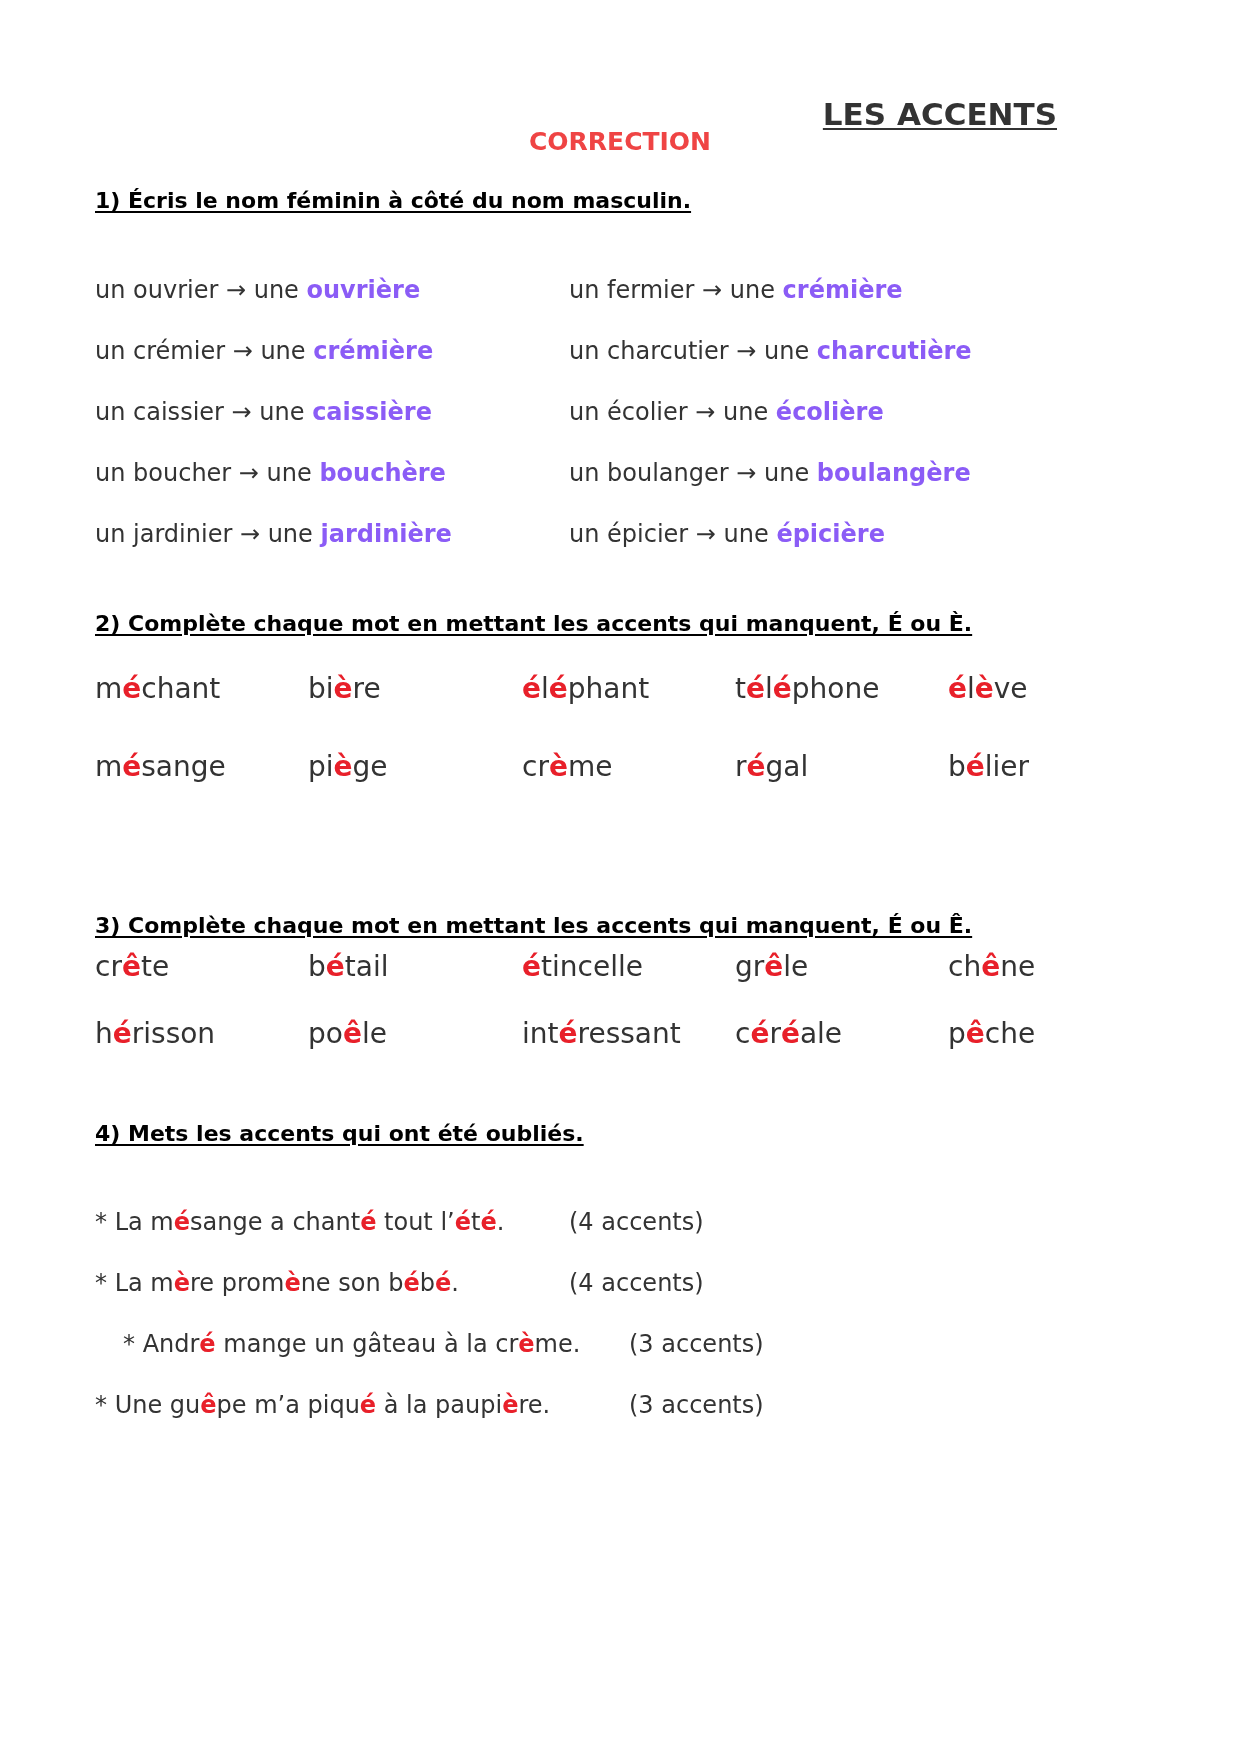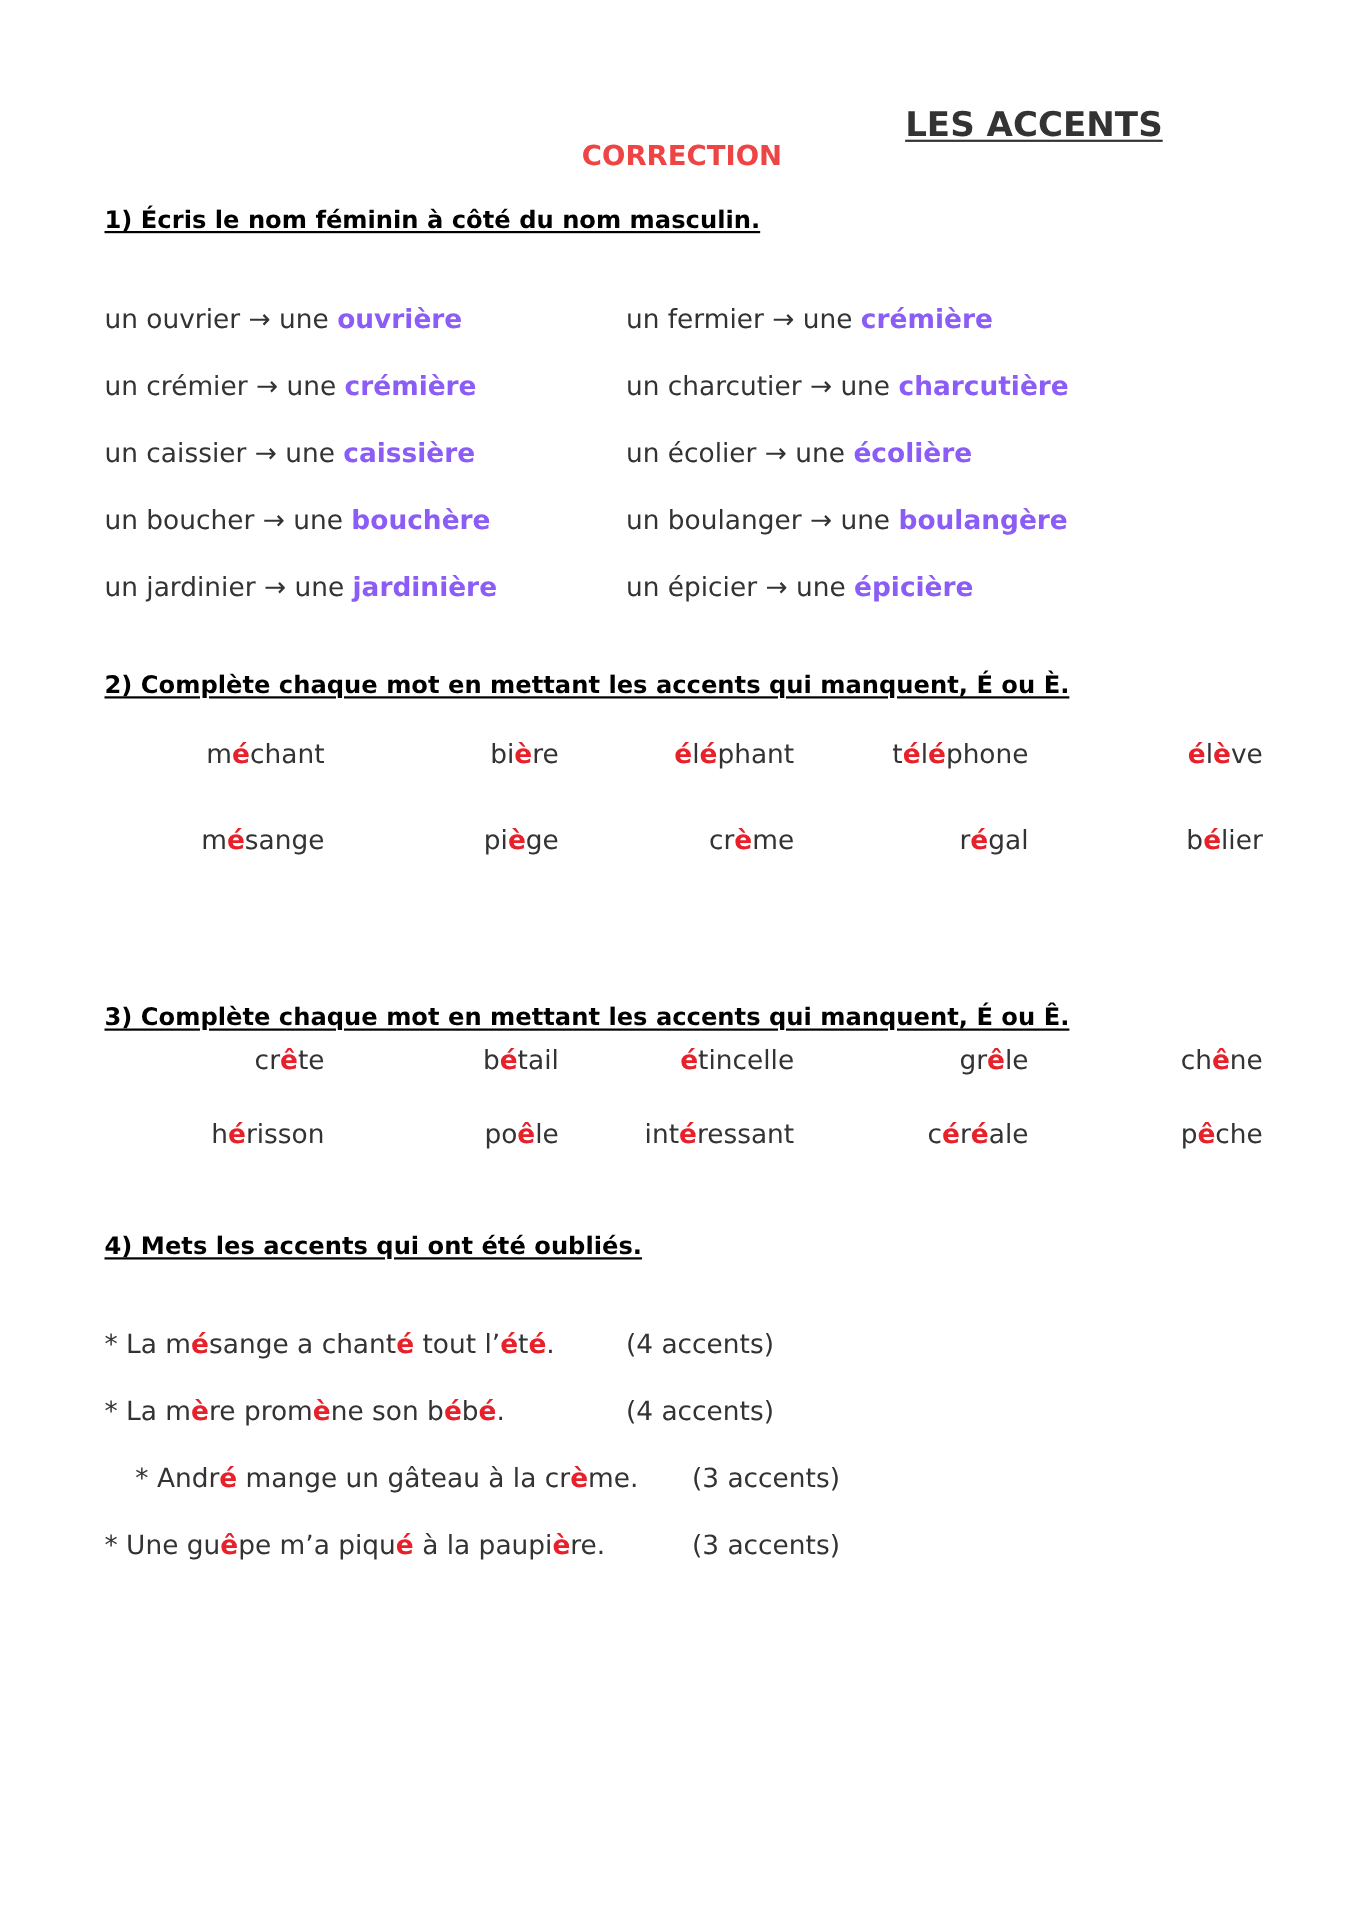--- a/index.html
+++ b/index.html
@@ -13,21 +13,21 @@
       font-size: 31px; text-decoration: underline; text-underline-offset: 3px;
       text-decoration-thickness: 2px; color: #333333;
     }
     .subtitle { left: 0; width: 1240px; text-align: center; font-weight: bold; font-size: 25px; color: #ef4444; }
     .heading {
       left: 95px; font-weight: bold; font-size: 22px; text-decoration: underline;
       text-underline-offset: 3px; text-decoration-thickness: 2px; color: #000000;
     }
     .pair { font-size: 24px; color: #333333; }
     .pair .ans { font-weight: bold; color: #8b5cf6; }
-    .word { font-size: 24px; color: #333333; width: 200px; text-align: right; }
+    .word { font-size: 28px; color: #333333; width: 200px; text-align: left; }
     .acc { font-weight: bold; color: #e8202a; }
     .sentence { font-size: 24px; color: #333333; left: 95px; }
     .count { font-size: 24px; color: #333333; }
   </style>
 </head>
 <body>
 
 <div class="abs title" style="top:96px;">LES ACCENTS</div>
 <div class="abs subtitle" style="top:127px;">CORRECTION</div>
 

